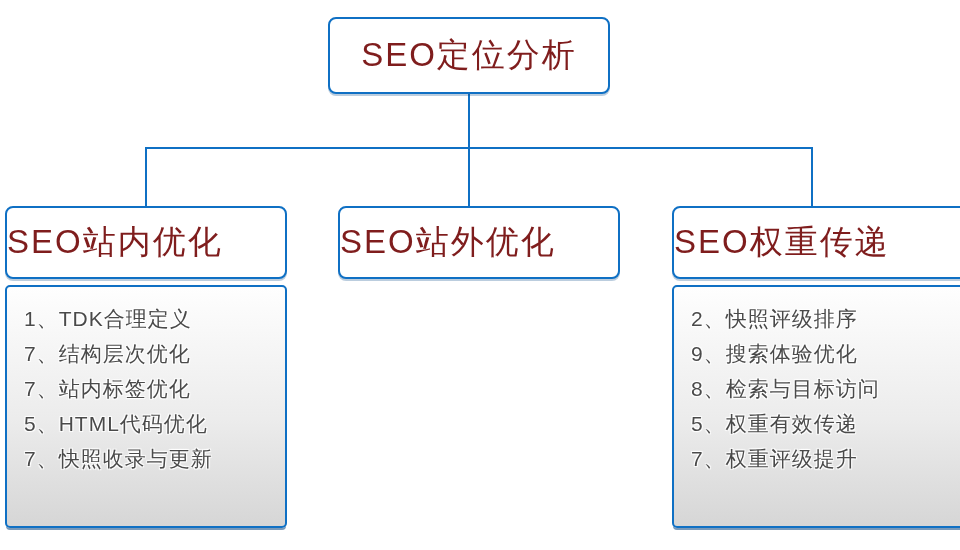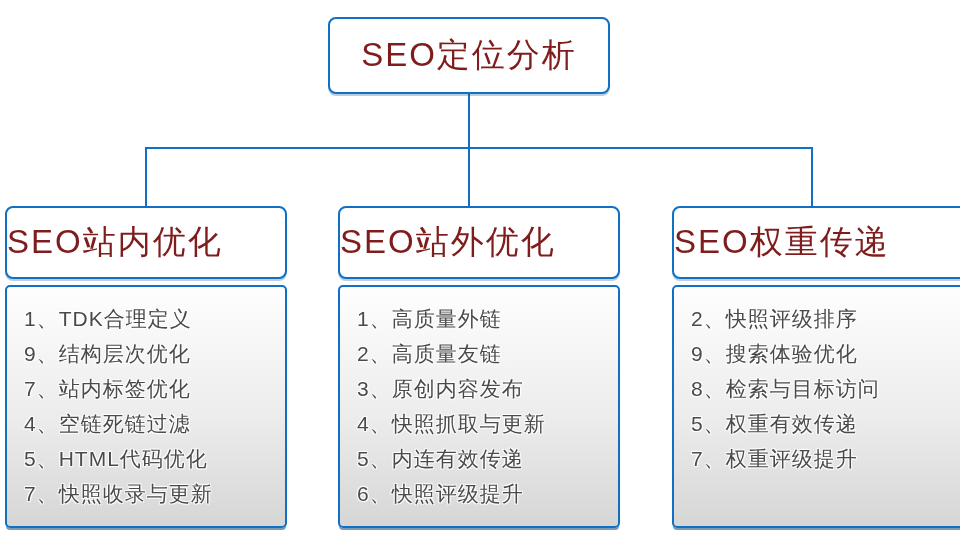--- a/index.html
+++ b/index.html
@@ -79,39 +79,30 @@
   <div class="node root-node">
     <span class="node-label">SEO定位分析</span>
   </div>
 
   <div class="column col-1">
     <div class="column-header">
       <span class="node-label">SEO站内优化</span>
     </div>
     <div class="column-list">
       <div class="list-item">1、TDK合理定义</div>
-      <div class="list-item">9、结构层次优化</div>
+      <div class="list-item">7、结构层次优化</div>
       <div class="list-item">7、站内标签优化</div>
-      <div class="list-item">4、空链死链过滤</div>
       <div class="list-item">5、HTML代码优化</div>
       <div class="list-item">7、快照收录与更新</div>
     </div>
   </div>
 
   <div class="column col-2">
     <div class="column-header">
       <span class="node-label">SEO站外优化</span>
-    </div>
-    <div class="column-list">
-      <div class="list-item">1、高质量外链</div>
-      <div class="list-item">2、高质量友链</div>
-      <div class="list-item">3、原创内容发布</div>
-      <div class="list-item">4、快照抓取与更新</div>
-      <div class="list-item">5、内连有效传递</div>
-      <div class="list-item">6、快照评级提升</div>
     </div>
   </div>
 
   <div class="column col-3">
     <div class="column-header">
       <span class="node-label">SEO权重传递</span>
     </div>
     <div class="column-list">
       <div class="list-item">2、快照评级排序</div>
       <div class="list-item">9、搜索体验优化</div>

